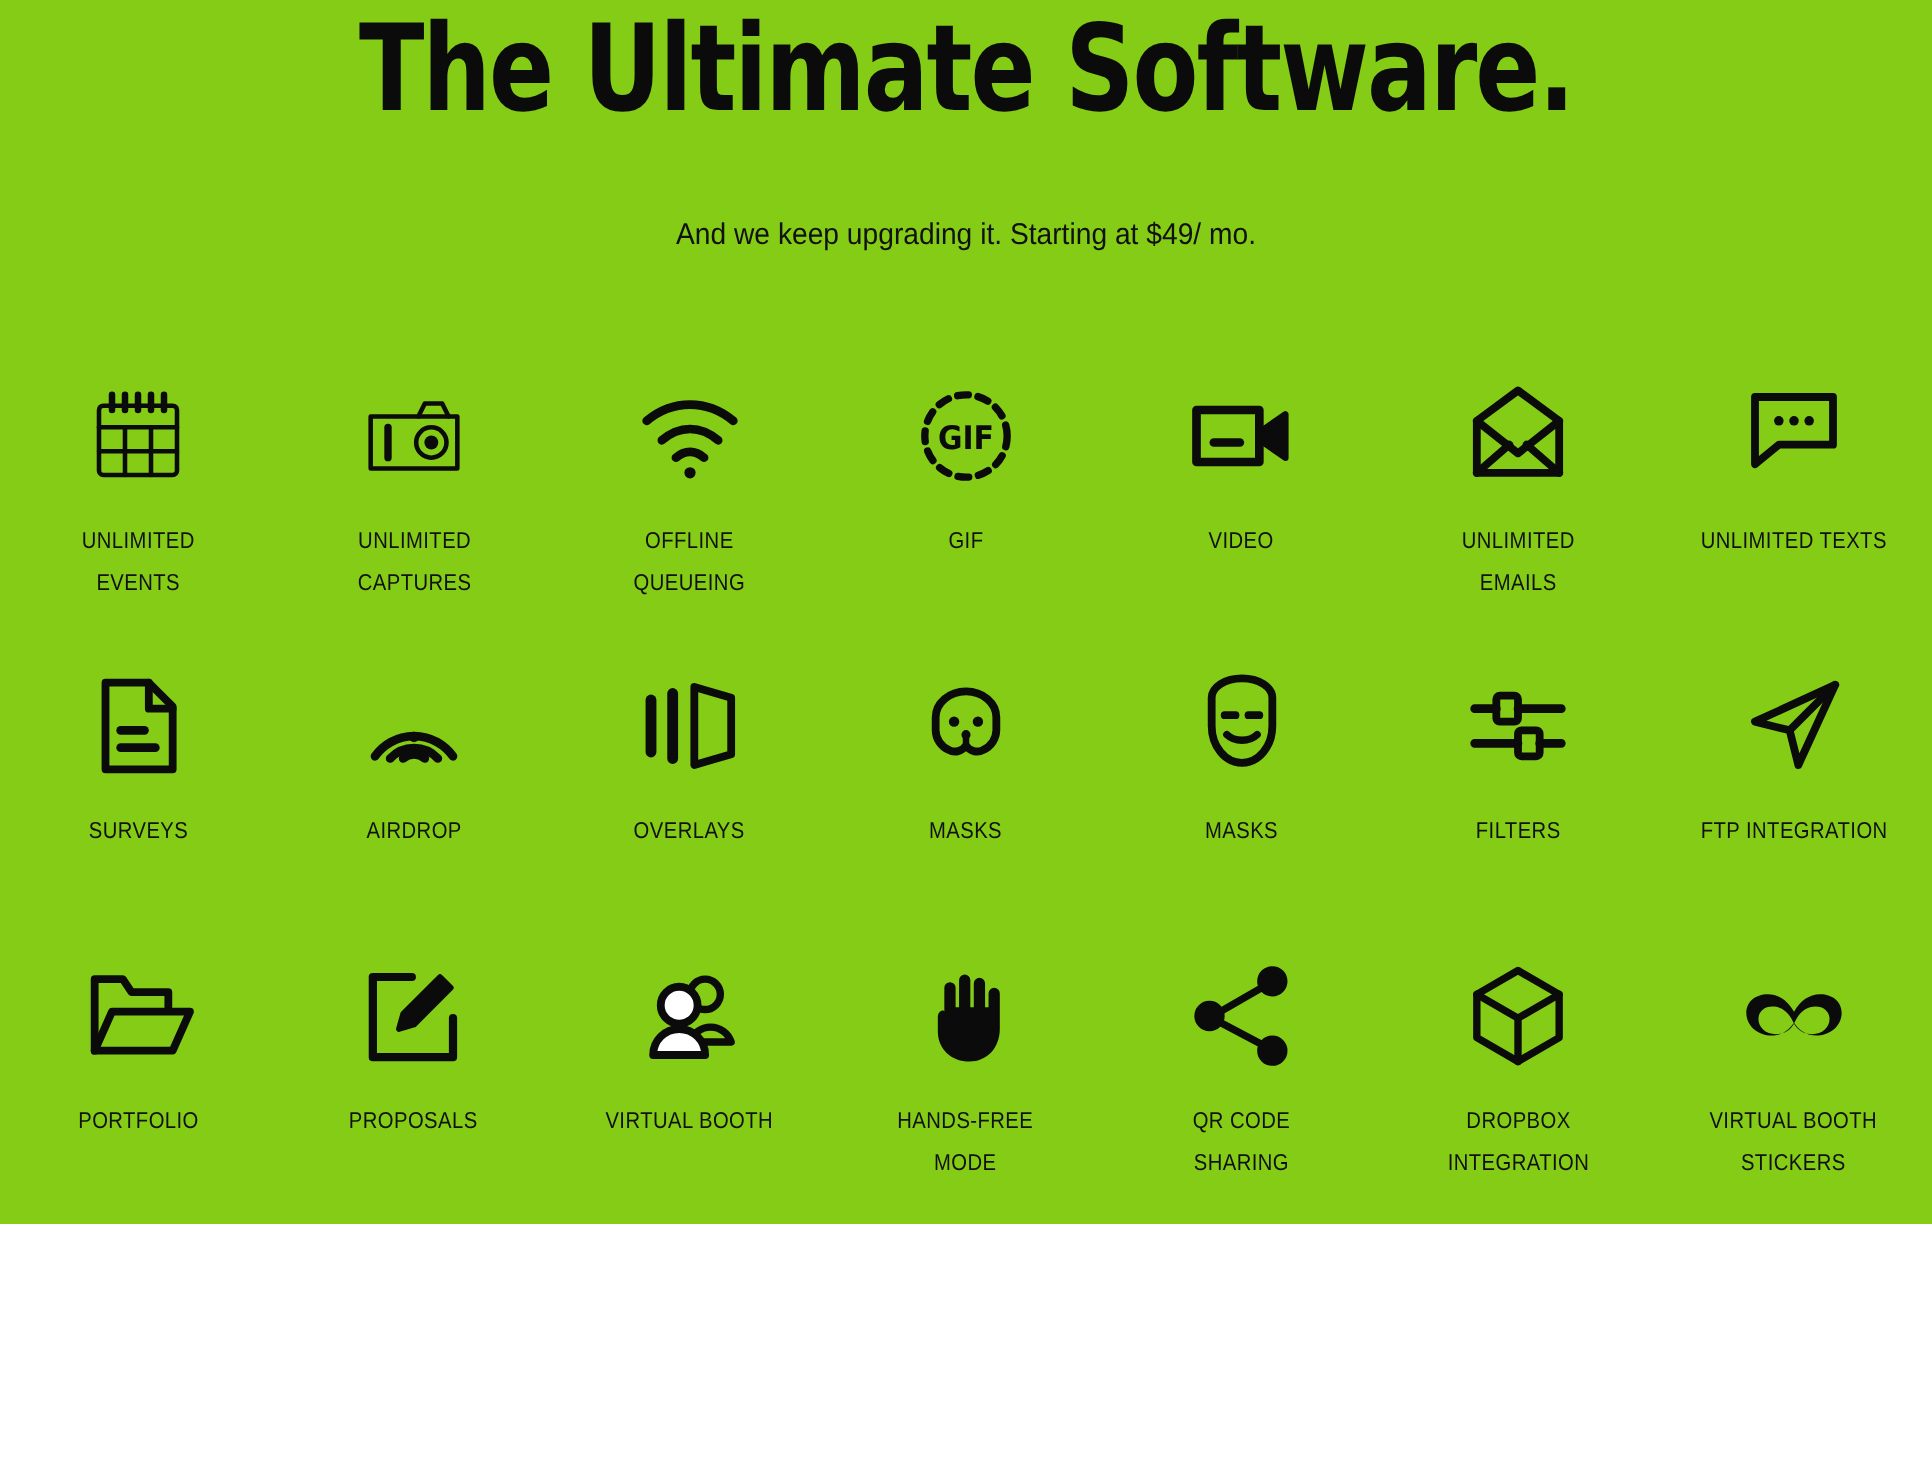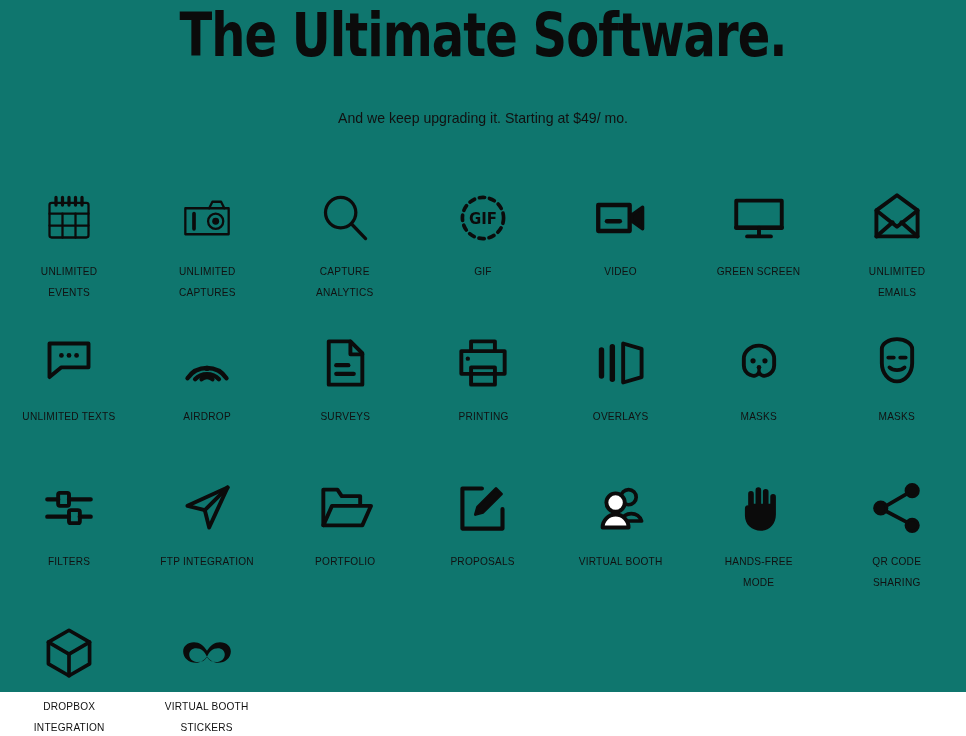--- a/index.html
+++ b/index.html
@@ -12,22 +12,22 @@
     width: 966px;
     height: 736px;
     overflow: hidden;
     font-family: "Liberation Sans", sans-serif;
     color: #111111;
     -webkit-font-smoothing: antialiased;
   }
   .page {
     position: relative;
     width: 966px;
-    height: 692px;
-    background: #0f766e;
+    height: 612px;
+    background: #84cc16;
   }
 
   
   .hero {
     padding-top: 2px;
     text-align: center;
   }
   .hero-title {
     margin: 0;
     font-family: "DejaVu Sans", sans-serif;
@@ -137,31 +137,33 @@
             <path d="M26 15l3-6h8l3 6"></path>
             <circle cx="32" cy="27" r="7"></circle>
             <circle cx="32" cy="27" r="3.2" fill="#0b0b0b" stroke="none"></circle>
             <path d="M12 20v14" stroke-width="3.4"></path>
           </svg>
       </span>
       <span class="cell-label">UNLIMITED
 CAPTURES</span>
     </div>
 
-
-    <div class="cell">
-      <span class="cell-icon">
-        <svg viewBox="0 0 48 48">
-            <circle cx="20" cy="19" r="14" stroke-width="3"></circle>
-            <path d="M30.5 30L43 43" stroke-width="3"></path>
-          </svg>
-      </span>
-      <span class="cell-label">CAPTURE
-ANALYTICS</span>
-    </div>
+    <div class="cell">
+      <span class="cell-icon">
+        <svg viewBox="0 0 48 48">
+            <path d="M4 17c12-10 28-10 40 0" stroke-width="4"></path>
+            <path d="M11 26c8-7 18-7 26 0" stroke-width="4"></path>
+            <path d="M17.5 34c4-3.6 9-3.6 13 0" stroke-width="4"></path>
+            <circle cx="24" cy="41" r="2.6" fill="#0b0b0b" stroke="none"></circle>
+          </svg>
+      </span>
+      <span class="cell-label">OFFLINE
+QUEUEING</span>
+    </div>
+
 
 
     <div class="cell">
       <span class="cell-icon">
         <svg viewBox="0 0 48 48">
             <circle cx="24" cy="24" r="19" stroke-width="3.4" stroke-dasharray="5 4.5"></circle>
             <text x="24" y="30" text-anchor="middle" font-family="DejaVu Sans, sans-serif" font-size="15" font-weight="700" fill="#0b0b0b" stroke="none" transform="scale(0.92 1) translate(2.1 0)">GIF</text>
           </svg>
       </span>
       <span class="cell-label">GIF</span>
@@ -171,31 +173,20 @@
       <span class="cell-icon">
         <svg viewBox="0 0 48 48">
             <rect x="3" y="12" width="29" height="24" stroke-width="4"></rect>
             <path d="M34 21l10-7v20l-10-7z" fill="#0b0b0b" stroke="#0b0b0b" stroke-width="3"></path>
             <path d="M11 27h12" stroke-width="4"></path>
           </svg>
       </span>
       <span class="cell-label">VIDEO</span>
     </div>
 
-    <div class="cell">
-      <span class="cell-icon">
-        <svg viewBox="0 0 48 48">
-            <rect x="3" y="8" width="42" height="25" stroke-width="3.6"></rect>
-            <path d="M3 33h42" stroke-width="4"></path>
-            <path d="M24 33v6" stroke-width="3.6"></path>
-            <path d="M13 41h22" stroke-width="3.6"></path>
-          </svg>
-      </span>
-      <span class="cell-label">GREEN SCREEN</span>
-    </div>
 
     <div class="cell">
       <span class="cell-icon">
         <svg viewBox="0 0 48 48">
             <path d="M5 17v24h38V17L24 3z" stroke-width="3.6"></path>
             <path d="M5 17l19 15 19-15" stroke-width="3.6"></path>
             <path d="M5 41l15-13M43 41L28 28" stroke-width="3.6"></path>
           </svg>
       </span>
       <span class="cell-label">UNLIMITED
@@ -210,52 +201,41 @@
             <circle cx="24" cy="17" r="2.2" fill="#0b0b0b" stroke="none"></circle>
             <circle cx="31" cy="17" r="2.2" fill="#0b0b0b" stroke="none"></circle>
           </svg>
       </span>
       <span class="cell-label">UNLIMITED TEXTS</span>
     </div>
 
     <div class="cell">
       <span class="cell-icon">
         <svg viewBox="0 0 48 48">
+            <path d="M9 4h20l11 11v29H9z" stroke-width="3.6"></path>
+            <path d="M29 4v12h11" stroke-width="3.6"></path>
+            <path d="M16 26h11" stroke-width="4"></path>
+            <path d="M16 34h16" stroke-width="4"></path>
+          </svg>
+      </span>
+      <span class="cell-label">SURVEYS</span>
+    </div>
+
+    <div class="cell">
+      <span class="cell-icon">
+        <svg viewBox="0 0 48 48">
             <path d="M6 38A22 22 0 0 1 42 38" stroke-width="4"></path>
             <path d="M13 39A15 15 0 0 1 35 39" stroke-width="4"></path>
             <path d="M19 39a7.5 7.5 0 0 1 10 0" stroke-width="4"></path>
             <circle cx="24" cy="29" r="2.4" fill="#0b0b0b" stroke="none"></circle>
           </svg>
       </span>
       <span class="cell-label">AIRDROP</span>
     </div>
 
-    <div class="cell">
-      <span class="cell-icon">
-        <svg viewBox="0 0 48 48">
-            <path d="M9 4h20l11 11v29H9z" stroke-width="3.6"></path>
-            <path d="M29 4v12h11" stroke-width="3.6"></path>
-            <path d="M16 26h11" stroke-width="4"></path>
-            <path d="M16 34h16" stroke-width="4"></path>
-          </svg>
-      </span>
-      <span class="cell-label">SURVEYS</span>
-    </div>
-
-    <div class="cell">
-      <span class="cell-icon">
-        <svg viewBox="0 0 48 48">
-            <path d="M13 13V4h22v9" stroke-width="3.6"></path>
-            <path d="M4 13h40v21H4z" stroke-width="3.6"></path>
-            <path d="M13 28h22v16H13z" stroke-width="3.6"></path>
-            <circle cx="10" cy="20" r="2" fill="#0b0b0b" stroke="none"></circle>
-          </svg>
-      </span>
-      <span class="cell-label">PRINTING</span>
-    </div>
 
 
     <div class="cell">
       <span class="cell-icon">
         <svg viewBox="0 0 48 48">
             <path d="M6 12v24" stroke-width="5"></path>
             <path d="M16 9v30" stroke-width="5"></path>
             <path d="M26 6l17 5v26l-17 5z" stroke-width="3.6"></path>
           </svg>
       </span>

